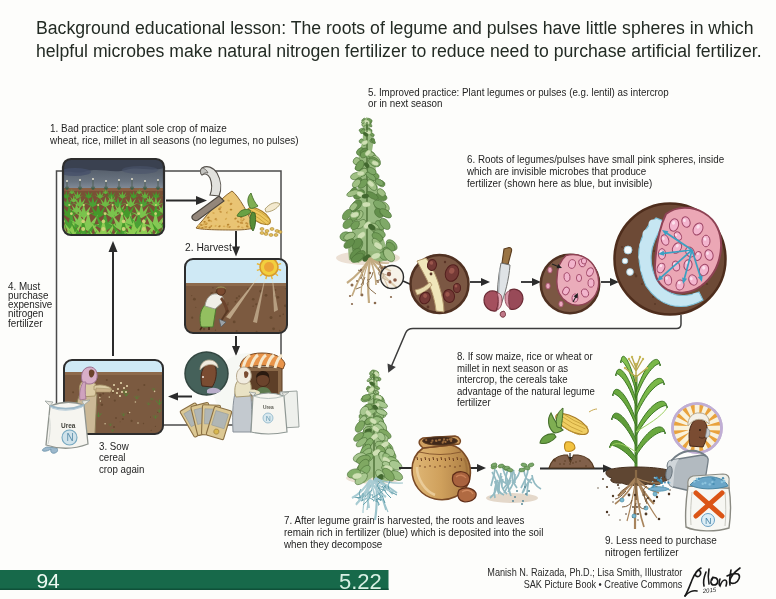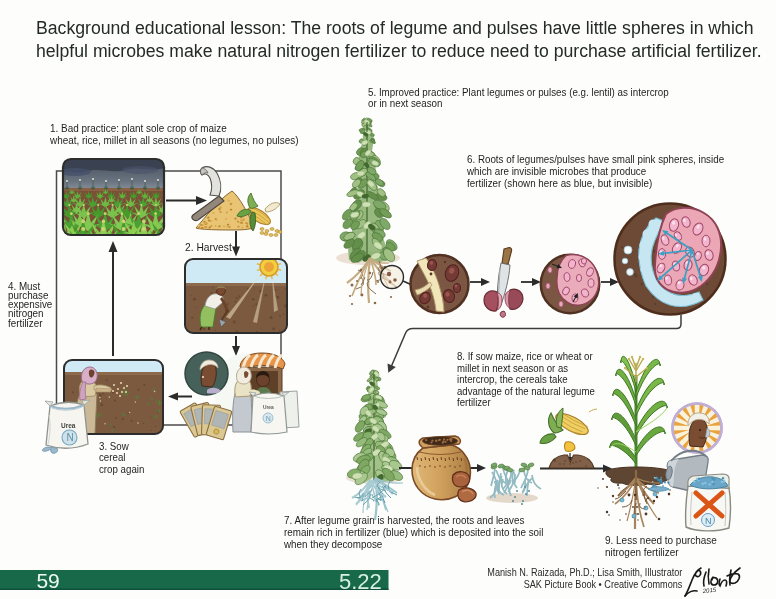--- a/index.html
+++ b/index.html
@@ -1203,13 +1203,13 @@
 <div class="t" id="t2" style="font-size:10.8px;line-height:11.6px;color:#1e1e1e;font-weight:400;left:49.5px;transform-origin:0 0;top:123.3px;transform:scaleX(0.92);">1. Bad practice: plant sole crop of maize<br>wheat, rice, millet in all seasons (no legumes, no pulses)</div>
 <div class="t" id="t3" style="font-size:10.8px;line-height:11.6px;color:#1e1e1e;font-weight:400;left:185px;transform-origin:0 0;top:241.5px;transform:scaleX(0.95);">2. Harvest</div>
 <div class="t" id="t4" style="font-size:10.8px;line-height:11.3px;color:#1e1e1e;font-weight:400;left:98.5px;transform-origin:0 0;top:441.2px;transform:scaleX(0.9);">3. Sow<br>cereal<br>crop again</div>
 <div class="t" id="t5" style="font-size:10.3px;line-height:9.3px;color:#1e1e1e;font-weight:400;left:7.8px;transform-origin:0 0;top:281.5px;transform:scaleX(0.955);">4. Must<br>purchase<br>expensive<br>nitrogen<br>fertilizer</div>
 <div class="t" id="t6" style="font-size:10.3px;line-height:11.0px;color:#1e1e1e;font-weight:400;left:368.3px;transform-origin:0 0;top:87.0px;transform:scaleX(0.95);">5. Improved practice: Plant legumes or pulses (e.g. lentil) as intercrop<br>or in next season</div>
 <div class="t" id="t7" style="font-size:10.6px;line-height:11.7px;color:#1e1e1e;font-weight:400;left:466.6px;transform-origin:0 0;top:154.2px;transform:scaleX(0.925);">6. Roots of legumes/pulses have small pink spheres, inside<br>which are invisible microbes that produce<br>fertilizer (shown here as blue, but invisible)</div>
 <div class="t" id="t8" style="font-size:10.8px;line-height:11.7px;color:#1e1e1e;font-weight:400;left:284.3px;transform-origin:0 0;top:515.4px;transform:scaleX(0.91);">7. After legume grain is harvested, the roots and leaves<br>remain rich in fertilizer (blue) which is deposited into the soil<br>when they decompose</div>
 <div class="t" id="t9" style="font-size:10.5px;line-height:11.6px;color:#1e1e1e;font-weight:400;left:457.2px;transform-origin:0 0;top:351.0px;transform:scaleX(0.915);">8. If sow maize, rice or wheat or<br>millet in next season or as<br>intercrop, the cereals take<br>advantage of the natural legume<br>fertilizer</div>
 <div class="t" id="t10" style="font-size:10.6px;line-height:11.6px;color:#1e1e1e;font-weight:400;left:604.6px;transform-origin:0 0;top:535.0px;transform:scaleX(0.94);">9. Less need to purchase<br>nitrogen fertilizer</div>
 <div class="t" id="t11" style="font-size:10.4px;line-height:12.1px;color:#2a2a2a;font-weight:400;right:94px;text-align:right;transform-origin:100% 0;top:567.3px;transform:scaleX(0.877);">Manish N. Raizada, Ph.D.; Lisa Smith, Illustrator<br>SAK Picture Book • Creative Commons</div>
-<div class="t" id="t12" style="font-size:21px;line-height:21px;color:#eefaf2;font-weight:400;left:36.4px;transform-origin:0 0;top:570.4px;transform:scaleX(1.0);">59</div>
+<div class="t" id="t12" style="font-size:21px;line-height:21px;color:#eefaf2;font-weight:400;left:36.4px;transform-origin:0 0;top:570.4px;transform:scaleX(1.0);">94</div>
 <div class="t" id="t13" style="font-size:22px;line-height:22px;color:#d8f0e4;font-weight:400;right:394.2px;text-align:right;transform-origin:100% 0;top:571.4px;transform:scaleX(1.0);margin-left:17px;">5.22</div>
 </body></html>

